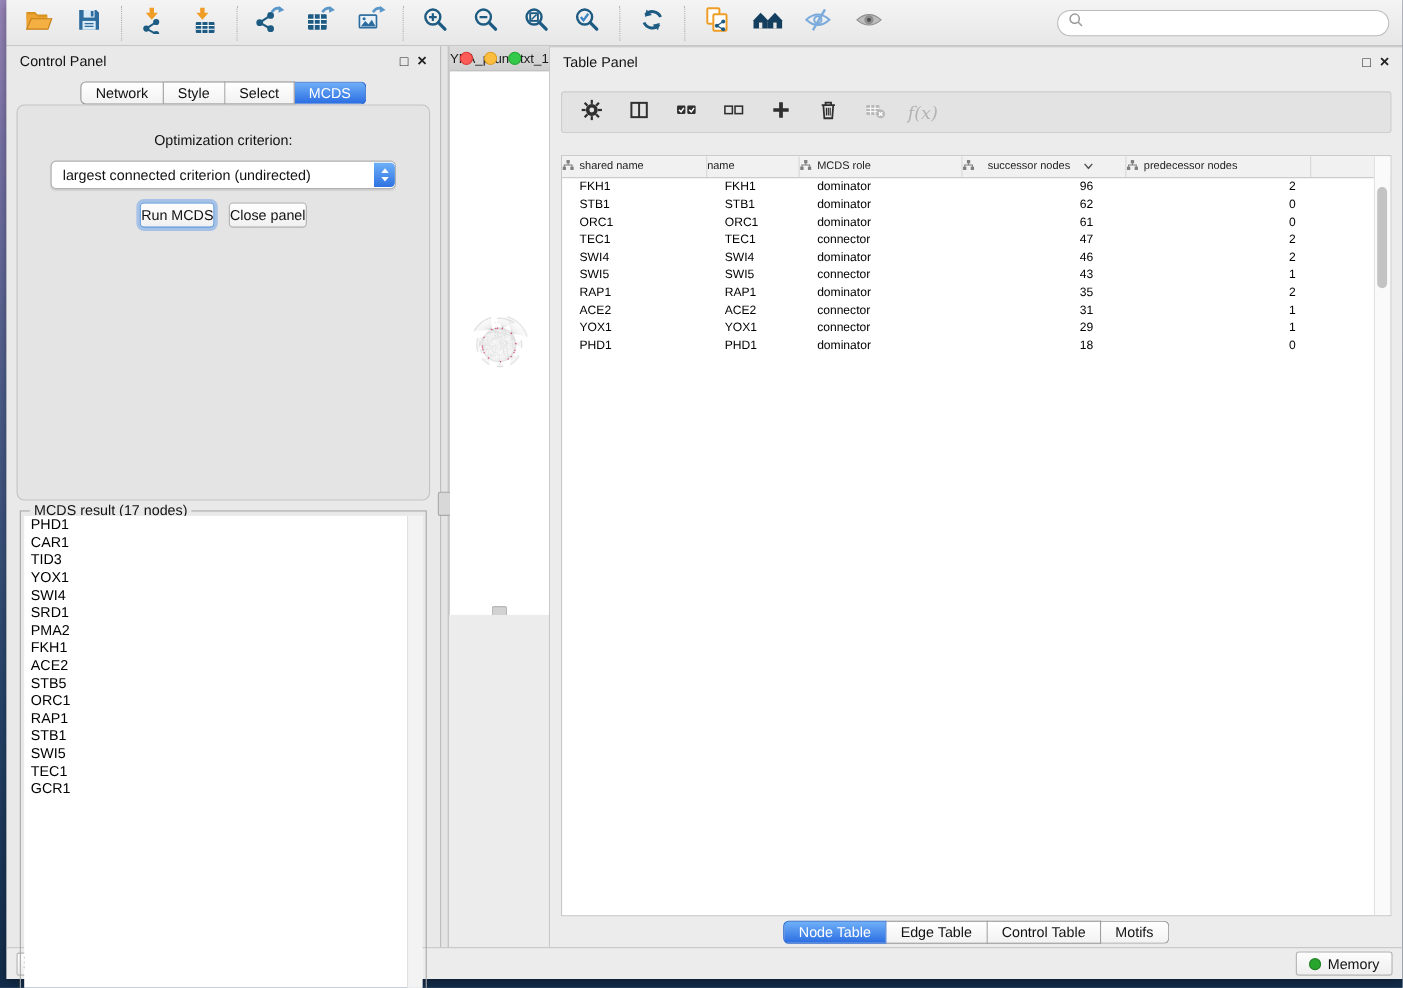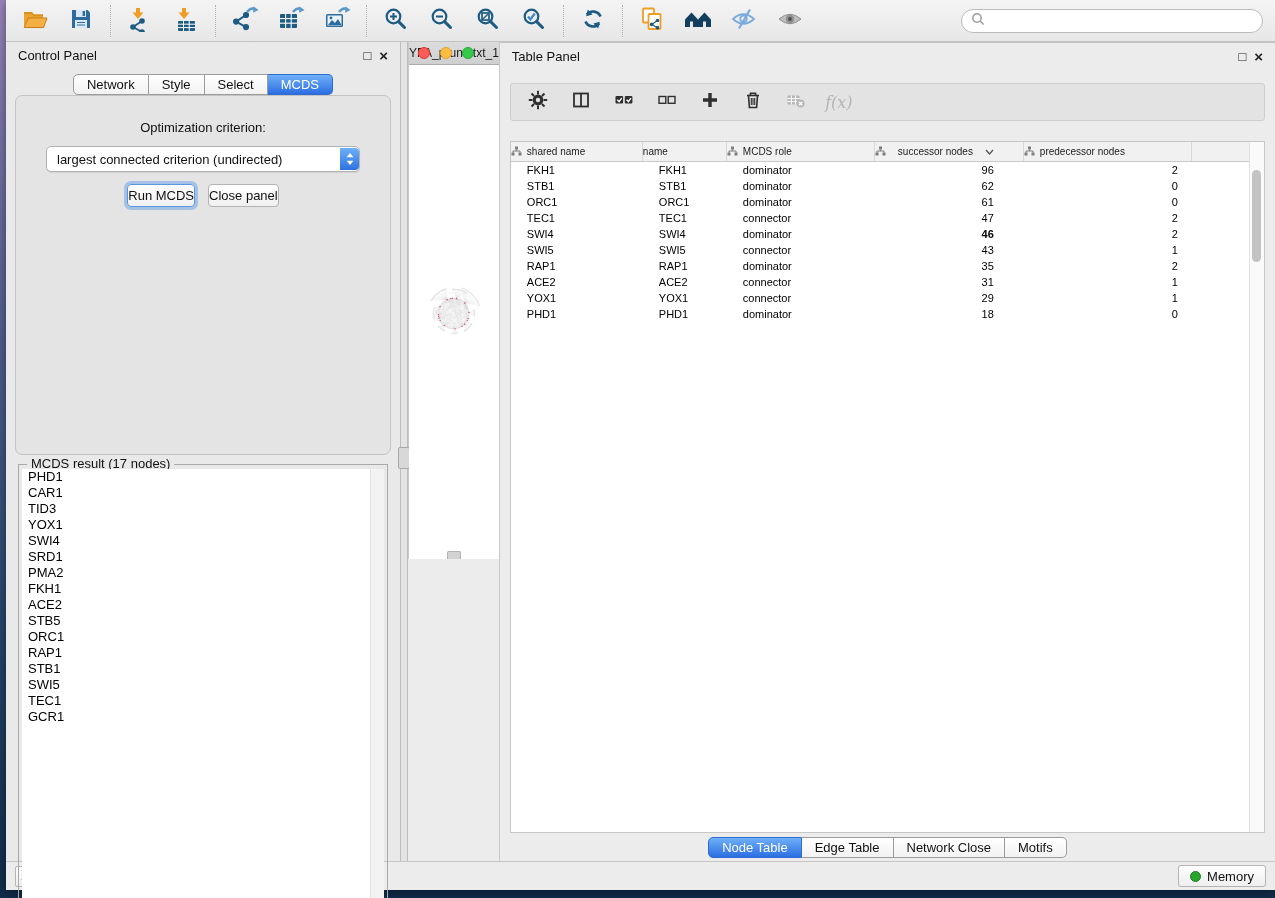--- a/index.html
+++ b/index.html
@@ -1299,21 +1299,21 @@
                 <div class="td left" style="width: 132px;">TEC1</div>
                 <div class="td left" style="width: 84px;">TEC1</div>
                 <div class="td left" style="width: 148px;">connector</div>
                 <div class="td right" style="width: 149px; padding-right: 30px;">47</div>
                 <div class="td right" style="width: 168px; padding-right: 14px;">2</div>
               </div>
               <div class="tr">
                 <div class="td left" style="width: 132px;">SWI4</div>
                 <div class="td left" style="width: 84px;">SWI4</div>
                 <div class="td left" style="width: 148px;">dominator</div>
-                <div class="td right" style="width: 149px; padding-right: 30px; font-weight: bold;">46</div>
+                <div class="td right" style="width: 149px; padding-right: 30px;">46</div>
                 <div class="td right" style="width: 168px; padding-right: 14px;">2</div>
               </div>
               <div class="tr">
                 <div class="td left" style="width: 132px;">SWI5</div>
                 <div class="td left" style="width: 84px;">SWI5</div>
                 <div class="td left" style="width: 148px;">connector</div>
                 <div class="td right" style="width: 149px; padding-right: 30px;">43</div>
                 <div class="td right" style="width: 168px; padding-right: 14px;">1</div>
               </div>
               <div class="tr">
@@ -1345,21 +1345,21 @@
                 <div class="td right" style="width: 168px; padding-right: 14px;">0</div>
               </div>
             </div>
           <div class="tp-scroll">
             <div class="tp-thumb"></div>
           </div>
         </div>
         <div class="seg tp-tabs">
             <div class="seg-tab active">Node Table</div>
             <div class="seg-tab">Edge Table</div>
-            <div class="seg-tab">Network Close</div>
+            <div class="seg-tab">Control Table</div>
             <div class="seg-tab">Motifs</div>
           </div>
       </div>
     </div>
   </div>
 
   <div class="status-bar">
     <button class="status-btn">
       <span>
         <svg width="16" height="14" viewBox="0 0 16 14">

